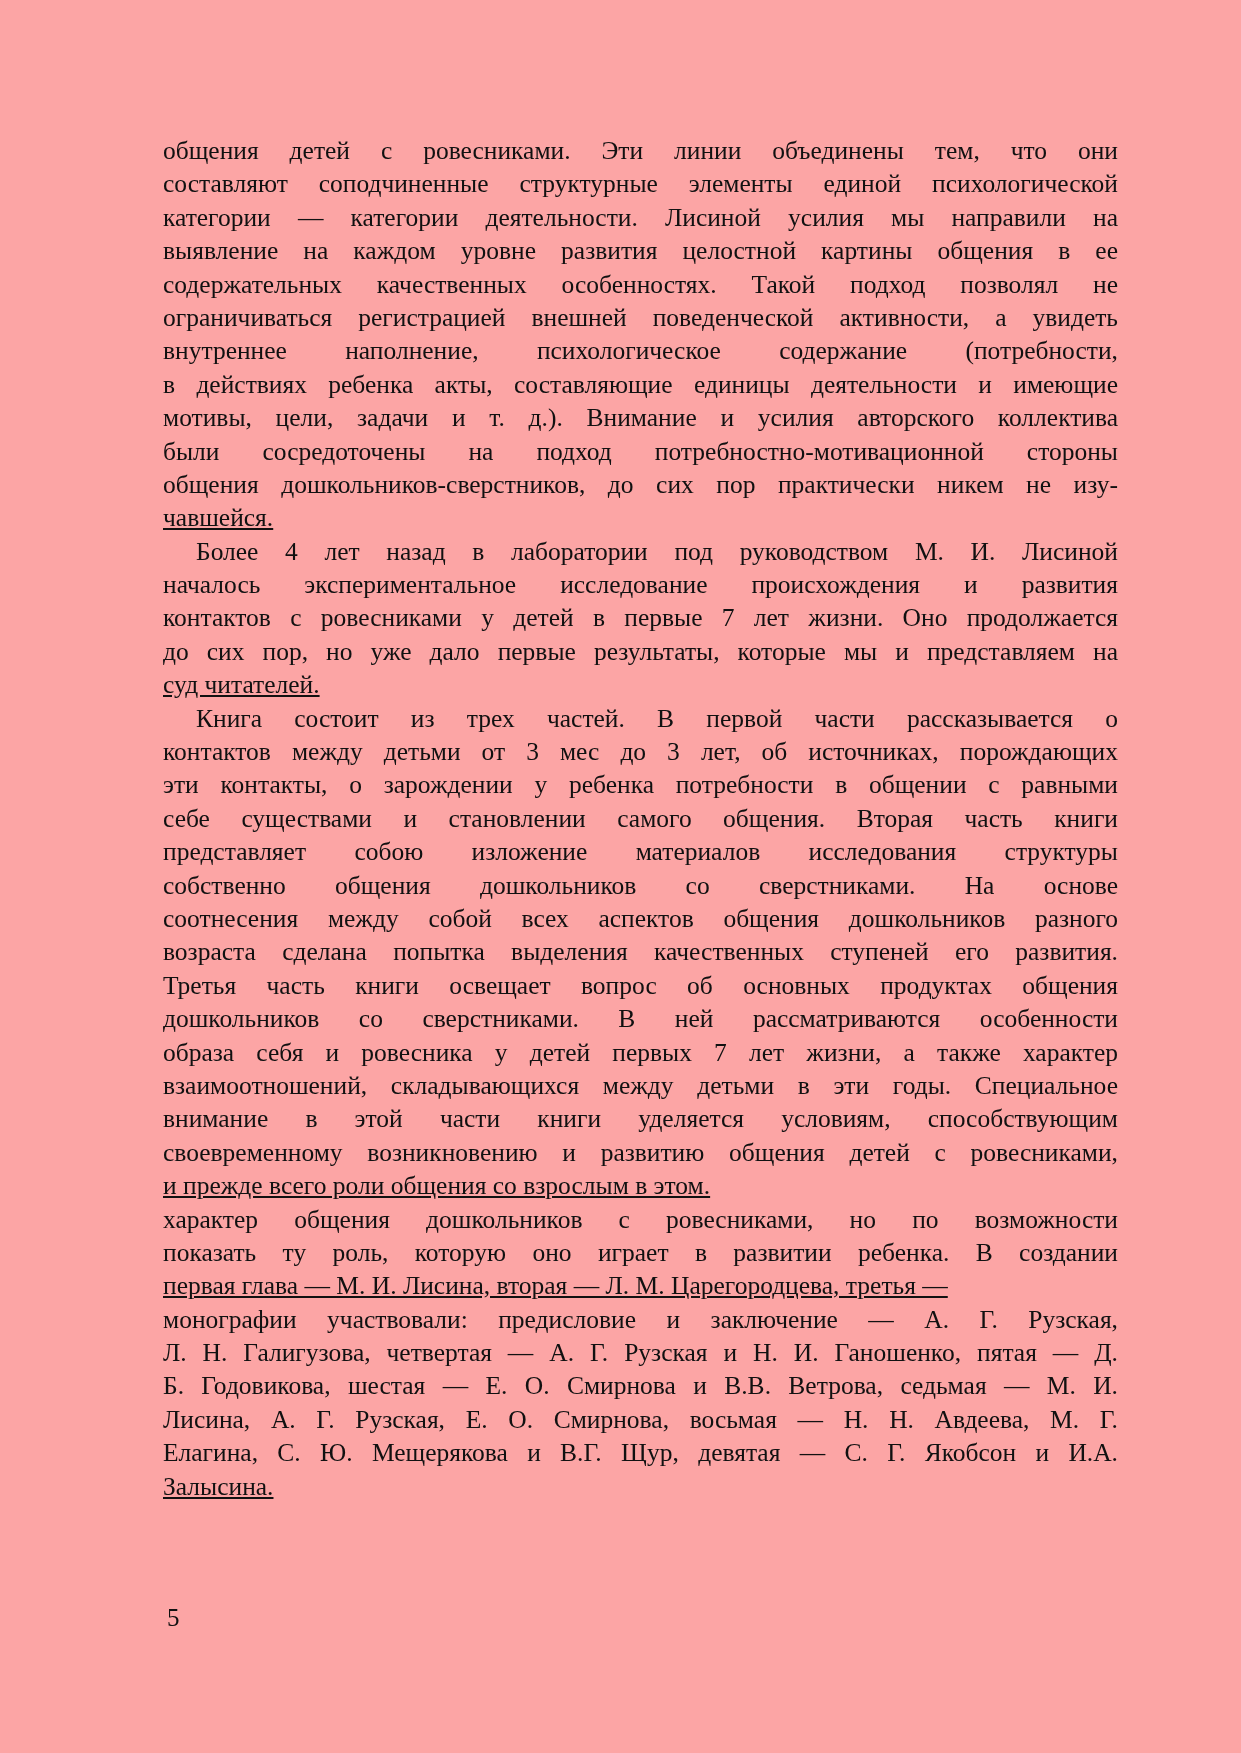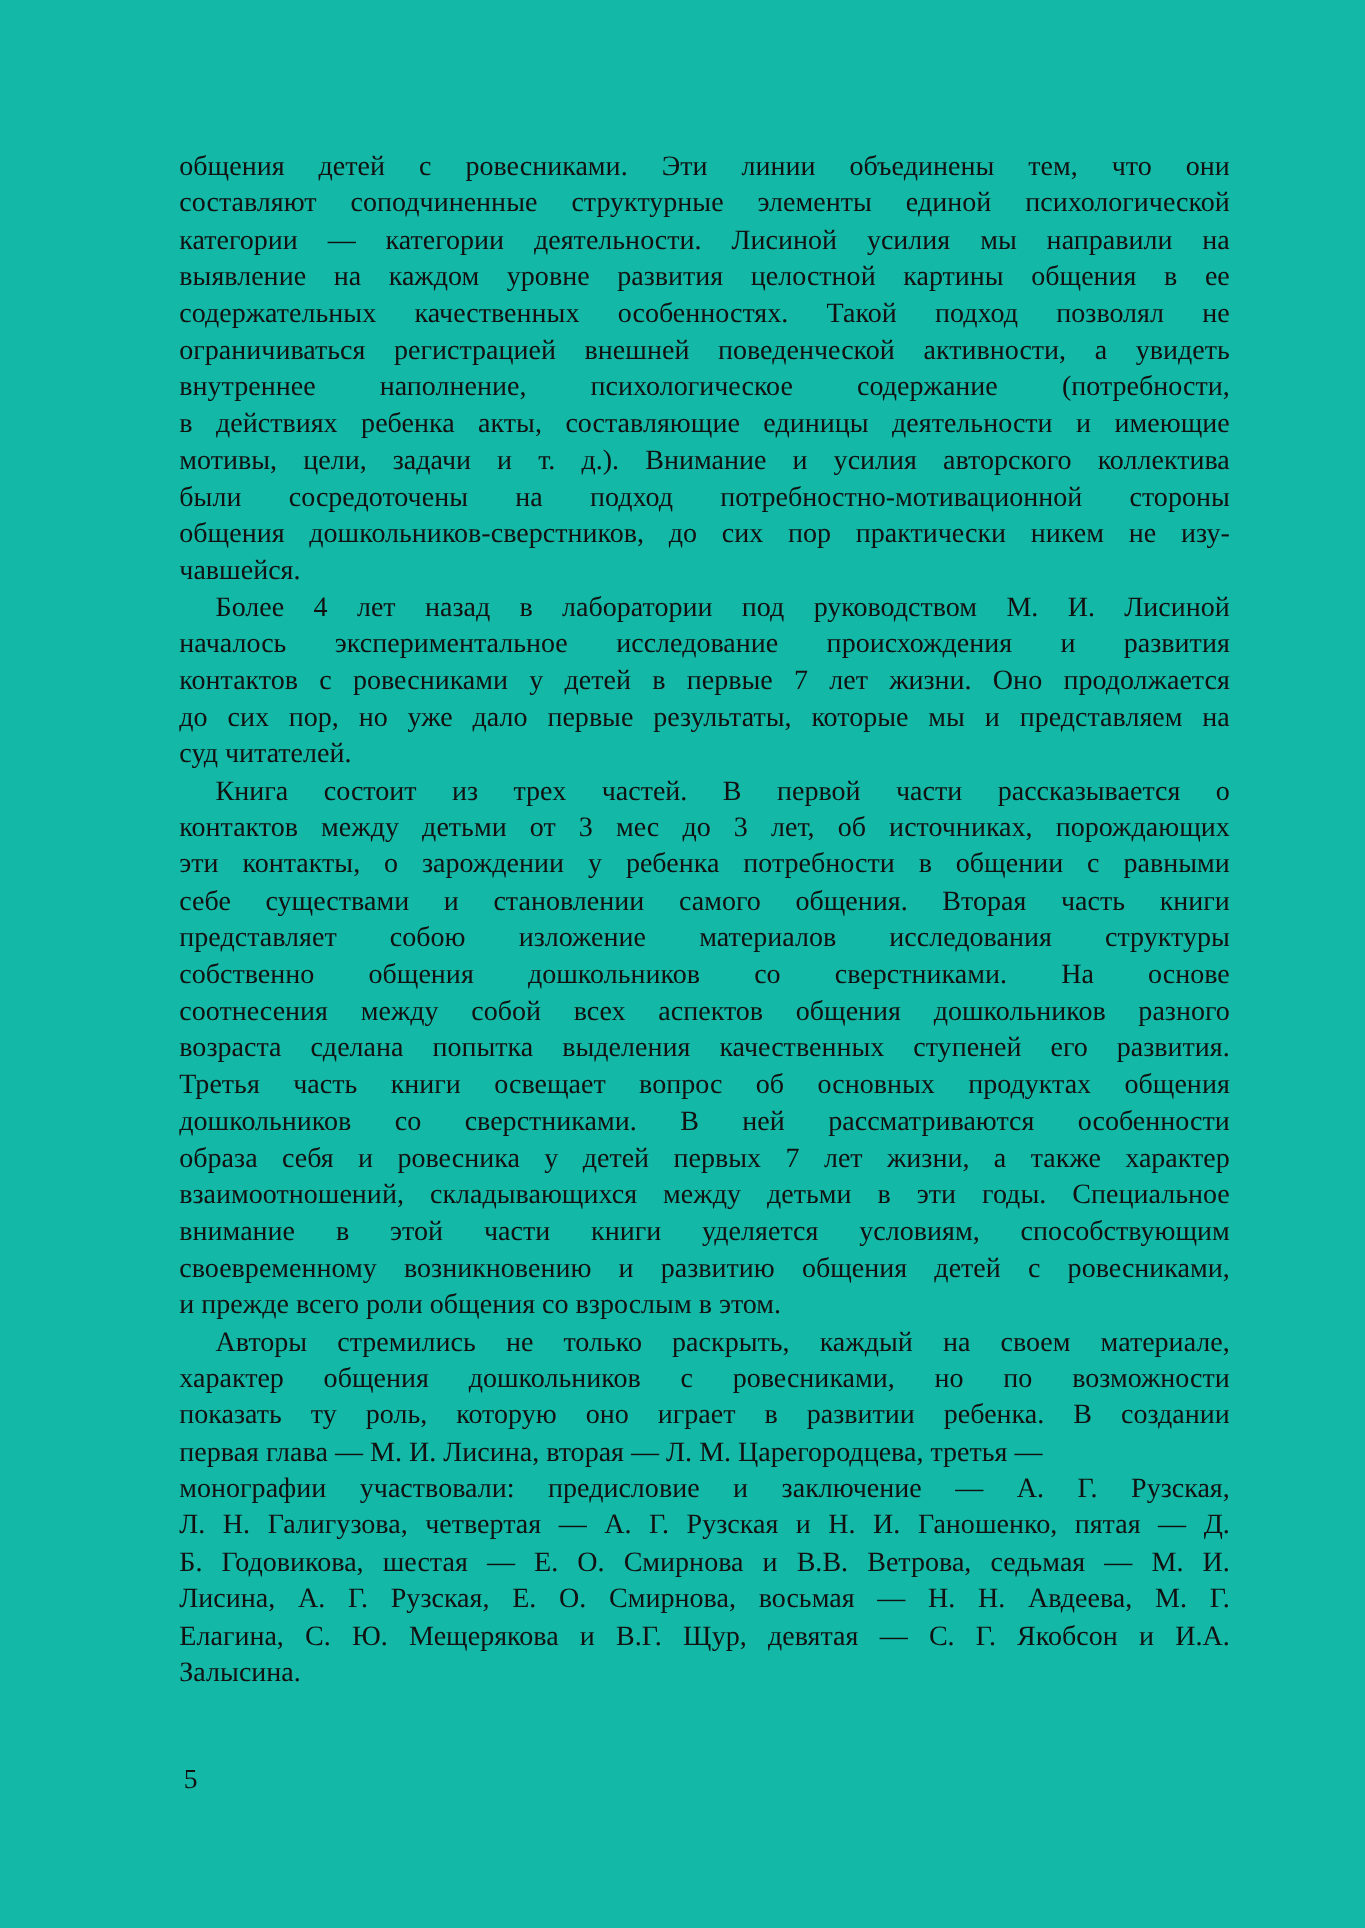--- a/index.html
+++ b/index.html
@@ -1,29 +1,29 @@
 <!DOCTYPE html>
 <html><head>
   <meta charset="utf-8">
   <style>
     html, body { margin: 0; padding: 0; background: #ffffff; }
     body { width: 1241px; height: 1753px; position: relative; overflow: hidden; }
     .page {
-      position: absolute; left: 0; top: 0; width: 1241px; height: 1753px; background: #14b8a6;
+      position: absolute; left: 0; top: 0; width: 1241px; height: 1753px; background: #fca5a5;
     }
     .text-block {
       position: absolute; left: 163px; top: 134px; width: 955px;
       font-family: "Liberation Serif", "DejaVu Serif", serif;
       font-size: 25.5px; color: #111111;
     }
     .line {
       display: block; height: 33.4px; line-height: 33.4px; white-space: nowrap;
       text-align: justify; text-align-last: justify;
     }
-    .line.last { text-align-last: left; }
+    .line.last { text-align-last: left; text-decoration: underline; }
     .line.indent { padding-left: 33px; }
     .page-number {
       position: absolute; left: 167px; top: 1604px;
       font-family: "Liberation Serif", "DejaVu Serif", serif;
       font-size: 25px; color: #111111;
     }
   </style>
 </head>
 <body>
 
@@ -61,21 +61,20 @@
         <span class="line">возраста сделана попытка выделения качественных ступеней его развития.</span>
         <span class="line">Третья часть книги освещает вопрос об основных продуктах общения</span>
         <span class="line">дошкольников со сверстниками. В ней рассматриваются особенности</span>
         <span class="line">образа себя и ровесника у детей первых 7 лет жизни, а также характер</span>
         <span class="line">взаимоотношений, складывающихся между детьми в эти годы. Специальное</span>
         <span class="line">внимание в этой части книги уделяется условиям, способствующим</span>
         <span class="line">своевременному возникновению и развитию общения детей с ровесниками,</span>
         <span class="line last">и прежде всего роли общения со взрослым в этом.</span>
       </div>
       <div class="paragraph">
-        <span class="line indent">Авторы стремились не только раскрыть, каждый на своем материале,</span>
         <span class="line">характер общения дошкольников с ровесниками, но по возможности</span>
         <span class="line">показать ту роль, которую оно играет в развитии ребенка. В создании</span>
         <span class="line last">первая глава — М. И. Лисина, вторая — Л. М. Царегородцева, третья —</span>
         <span class="line">монографии участвовали: предисловие и заключение — А. Г. Рузская,</span>
         <span class="line">Л. Н. Галигузова, четвертая — А. Г. Рузская и Н. И. Ганошенко, пятая — Д.</span>
         <span class="line">Б. Годовикова, шестая — Е. О. Смирнова и В.В. Ветрова, седьмая — М. И.</span>
         <span class="line">Лисина, А. Г. Рузская, Е. О. Смирнова, восьмая — Н. Н. Авдеева, М. Г.</span>
         <span class="line">Елагина, С. Ю. Мещерякова и В.Г. Щур, девятая — С. Г. Якобсон и И.А.</span>
         <span class="line last">Залысина.</span>
       </div>

